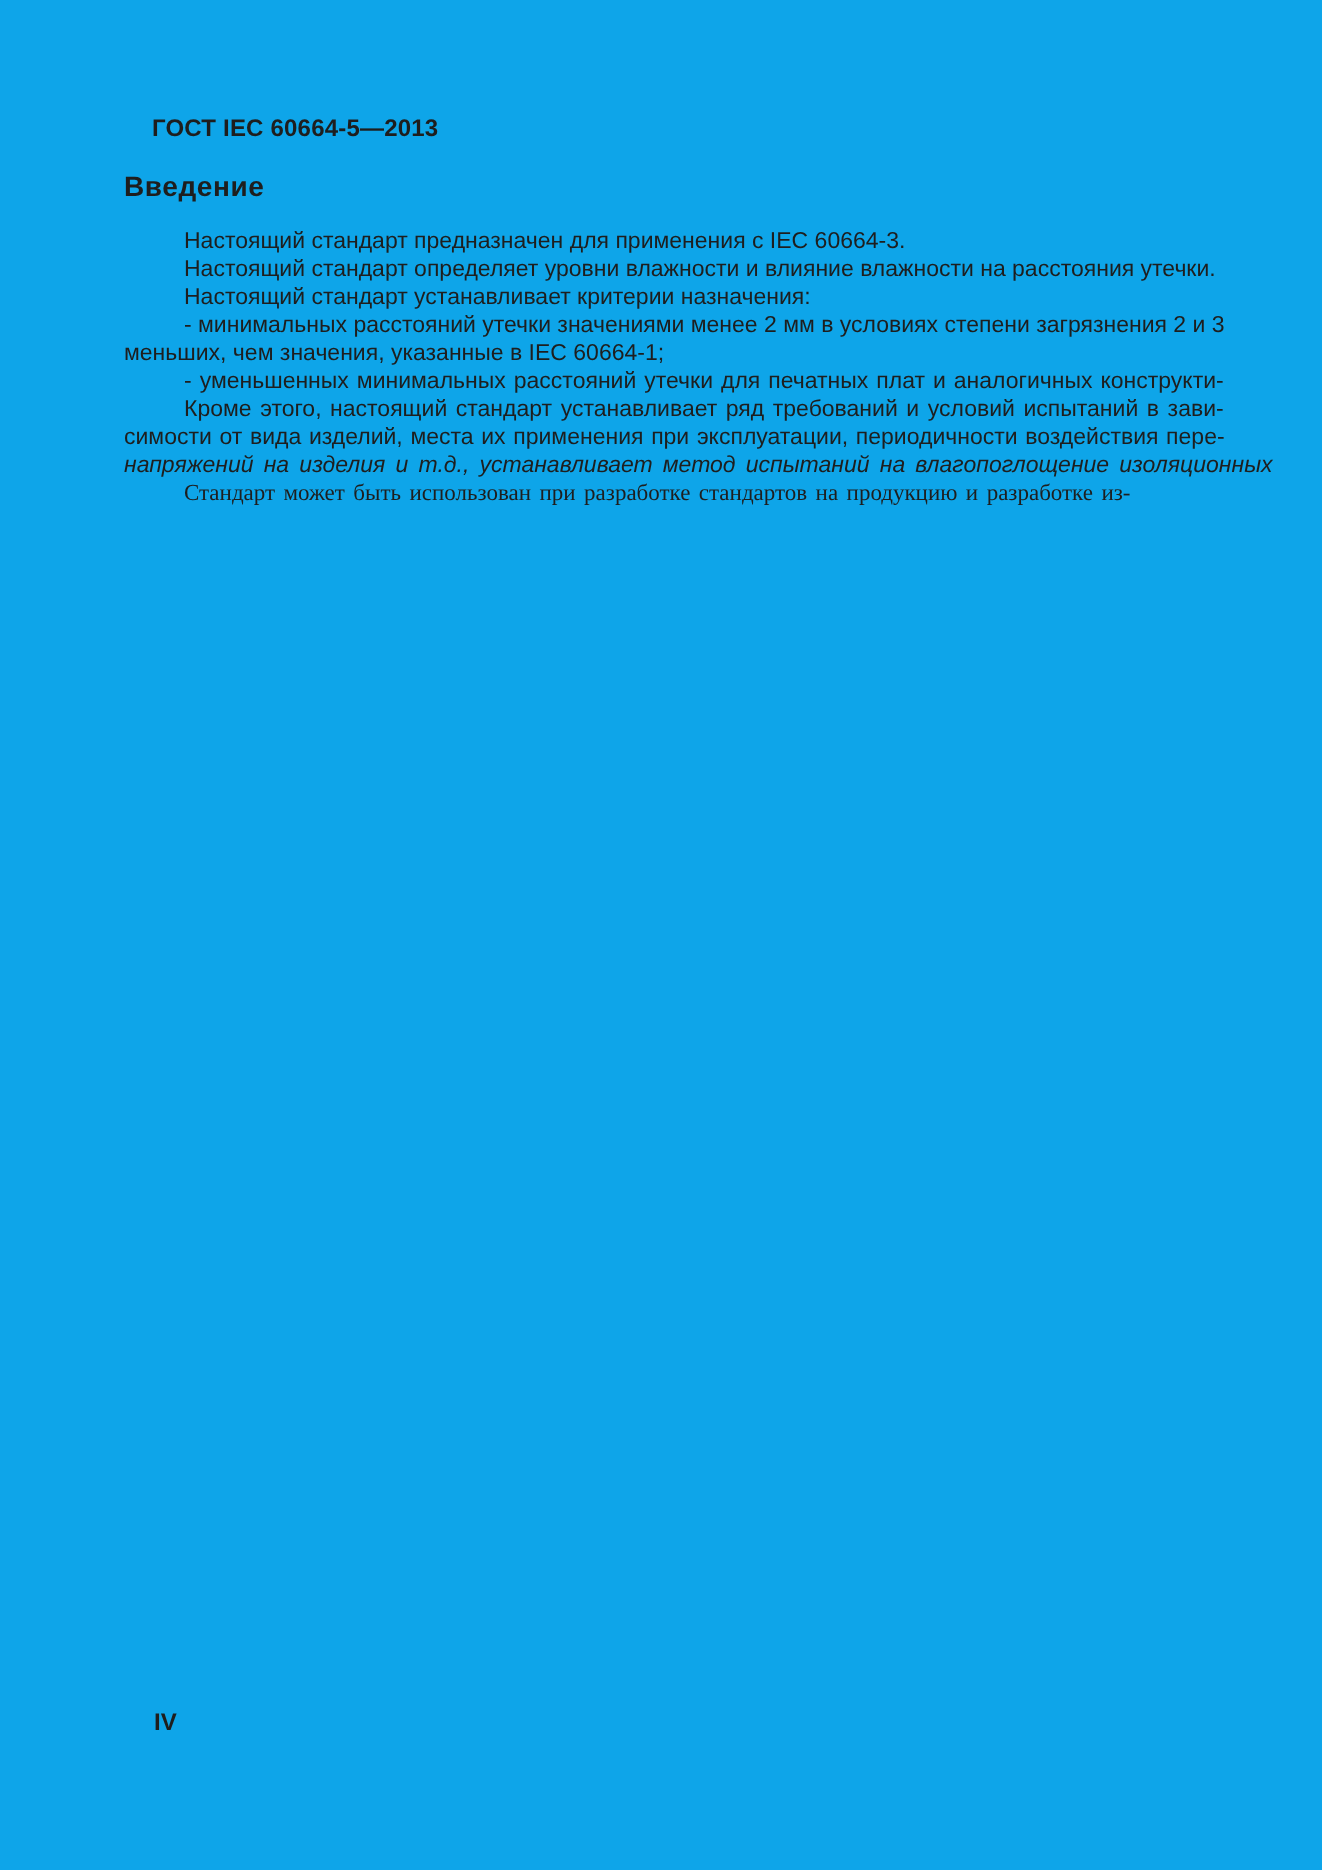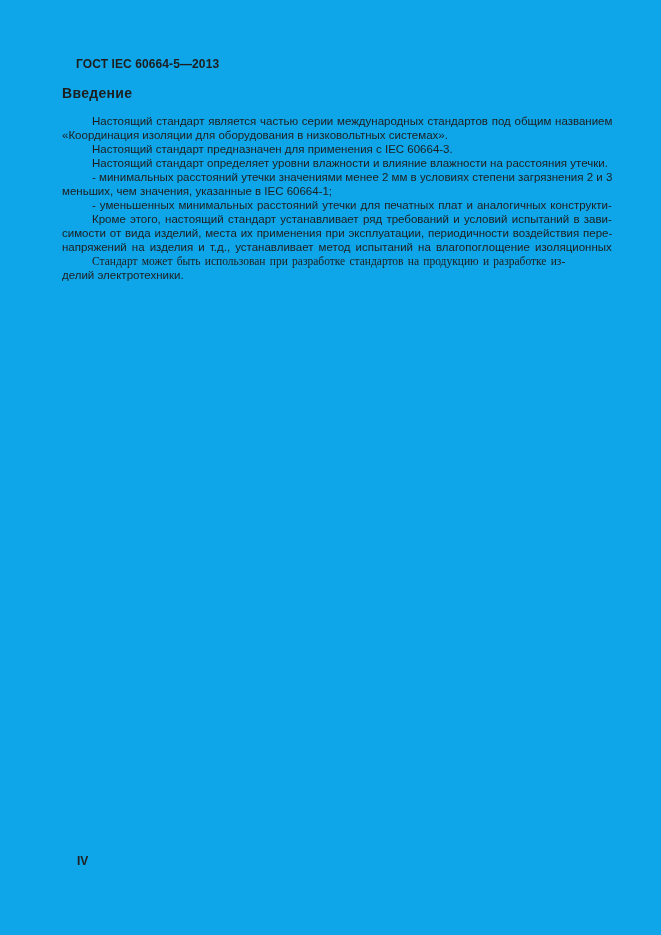--- a/index.html
+++ b/index.html
@@ -52,41 +52,39 @@
 </head>
 <body>
 
 <div class="page" style="background: #0ea5e9; color: rgb(30, 30, 30);">
   <div class="doc-header">ГОСТ IEC 60664-5—2013</div>
 
   <div class="doc-title">Введение</div>
 
   <div class="doc-body">
       <div class="para">
-        <div class="line indent just"><span style="word-spacing: 0.555556px;">Настоящий стандарт является частью серии международных стандартов под общим названием</span></div>
-        <div class="line"><span>«Координация изоляции для оборудования в низковольтных системах».</span></div>
-      </div>
-      <div class="para">
         <div class="line indent"><span>Настоящий стандарт предназначен для применения с IEC 60664-3.</span></div>
       </div>
       <div class="para">
         <div class="line indent"><span>Настоящий стандарт определяет уровни влажности и влияние влажности на расстояния утечки.</span></div>
+      </div>
+      <div class="para">
+        <div class="line indent"><span>Настоящий стандарт устанавливает критерии назначения:</span></div>
       </div>
       <div class="para">
         <div class="line indent just"><span style="word-spacing: 0px;">- минимальных расстояний утечки значениями менее 2 мм в условиях степени загрязнения 2 и 3</span></div>
         <div class="line"><span>меньших, чем значения, указанные в IEC 60664-1;</span></div>
       </div>
       <div class="para">
         <div class="line indent just"><span style="word-spacing: 0.8px;">- уменьшенных минимальных расстояний утечки для печатных плат и аналогичных конструкти-</span></div>
       </div>
       <div class="para">
         <div class="line indent just"><span style="word-spacing: 1.09091px;">Кроме этого, настоящий стандарт устанавливает ряд требований и условий испытаний в зави-</span></div>
         <div class="line just"><span style="word-spacing: 0.636364px;">симости от вида изделий, места их применения при эксплуатации, периодичности воздействия пере-</span></div>
-        <div class="line just"><span style="word-spacing: 1.9px;">напряжений на изделия и т.д., устанавливает метод испытаний на влагопоглощение изоляционных</span></div>
+        <div class="line just"><span style="word-spacing: 1.9px; font-style: italic;">напряжений на изделия и т.д., устанавливает метод испытаний на влагопоглощение изоляционных</span></div>
       </div>
       <div class="para">
         <div class="line indent just"><span style="word-spacing: 1.36364px; font-family: Liberation Serif, serif;">Стандарт может быть использован при разработке стандартов на продукцию и разработке из-</span></div>
-        <div class="line"><span>делий электротехники.</span></div>
       </div>
     </div>
 
   <div class="page-number">IV</div>
 </div>
 
 </body></html>

